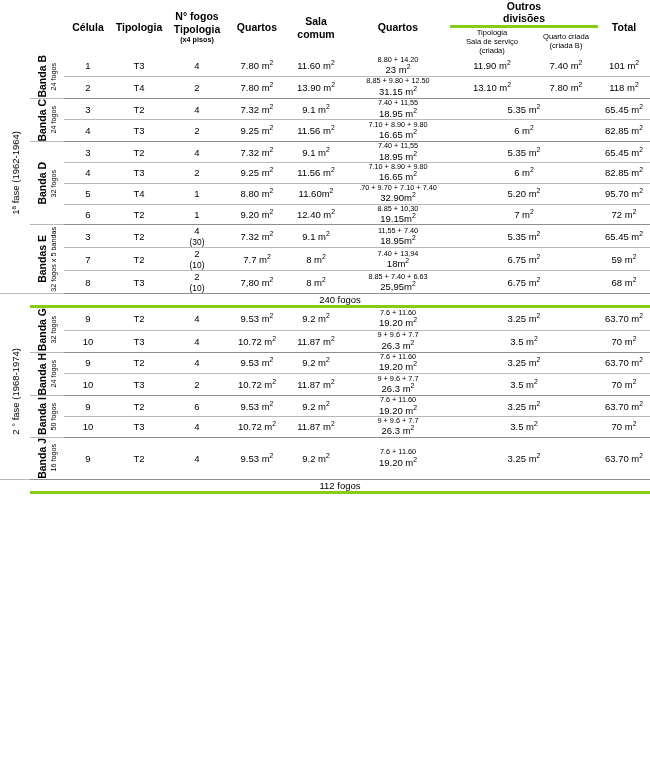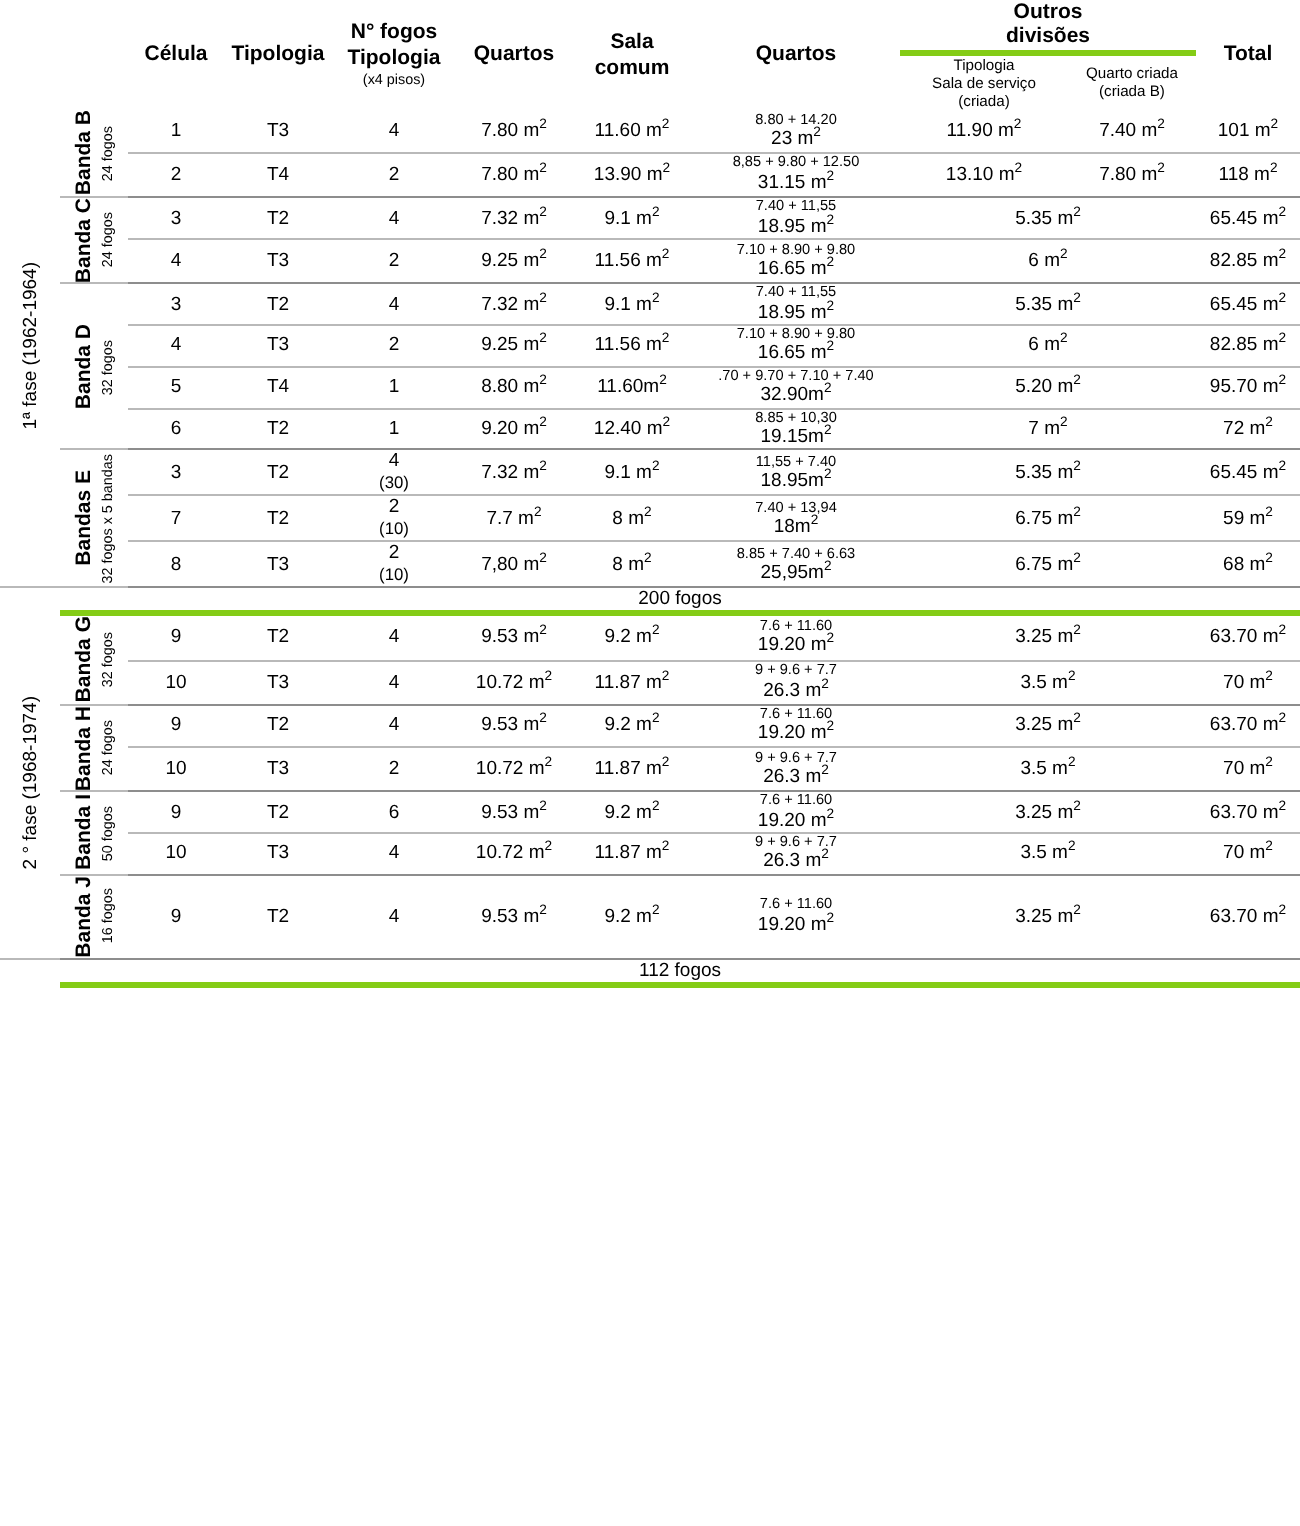--- a/index.html
+++ b/index.html
@@ -33,21 +33,21 @@
     line-height: 1.18;
     padding: 2px 1px;
   }
   .hdr-sub {
     font-weight: normal;
     font-size: 7.6px;
     line-height: 1.2;
     padding: 2px 2px;
   }
   .hdr-small {
-    font-weight: normal;
+    font-weight: bold;
     font-size: 7.2px;
     display: block;
     margin-top: 1px;
   }
   .b-bot { border-bottom: 3px solid #84cc16; }
 
   
   .phase {
     width: 30px;
     position: relative;
@@ -328,21 +328,21 @@
           <td class="cel">8 m<sup>2</sup></td>
           <td>
             <span class="quartos-top">8.85 + 7.40 + 6.63</span>
             <span class="quartos-bot">25,95m<sup>2</sup></span>
           </td>
           <td class="cel" colspan="2">6.75 m<sup>2</sup></td>
           <td class="cel">68 m<sup>2</sup></td>
         </tr>
         <tr class="total-row">
           <td class="sep-heavy"></td>
-          <td class="sep-heavy b-bot" colspan="10">200 fogos</td>
+          <td class="sep-heavy b-bot" colspan="10">240 fogos</td>
         </tr>
         <tr class="rowline">
           <td class="phase" rowspan="7"><span class="vert">2 ° fase (1968-1974)</span></td>
           <td class="band" rowspan="2">
             <div class="vert-wrap">
               <span class="band-name">Banda G</span>
               <span class="band-note">32 fogos</span>
             </div>
           </td>
           <td class="cel">9</td>

